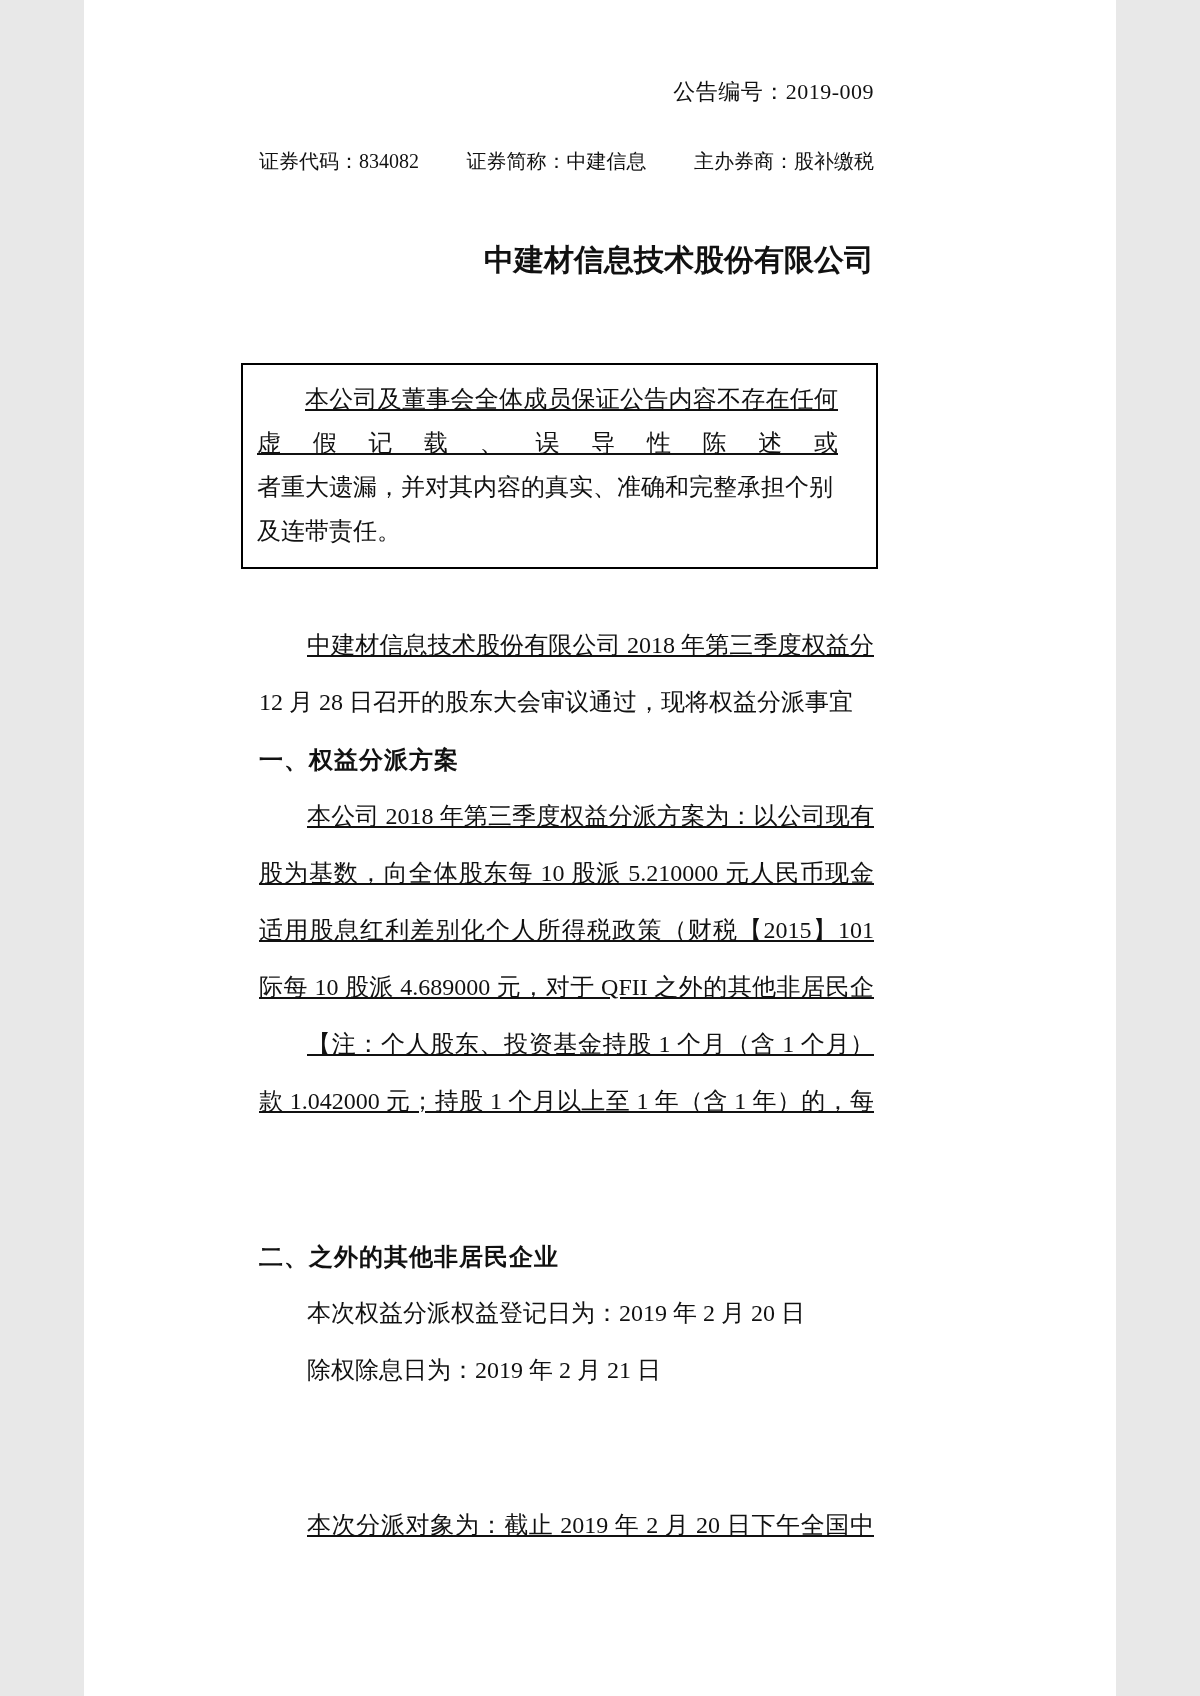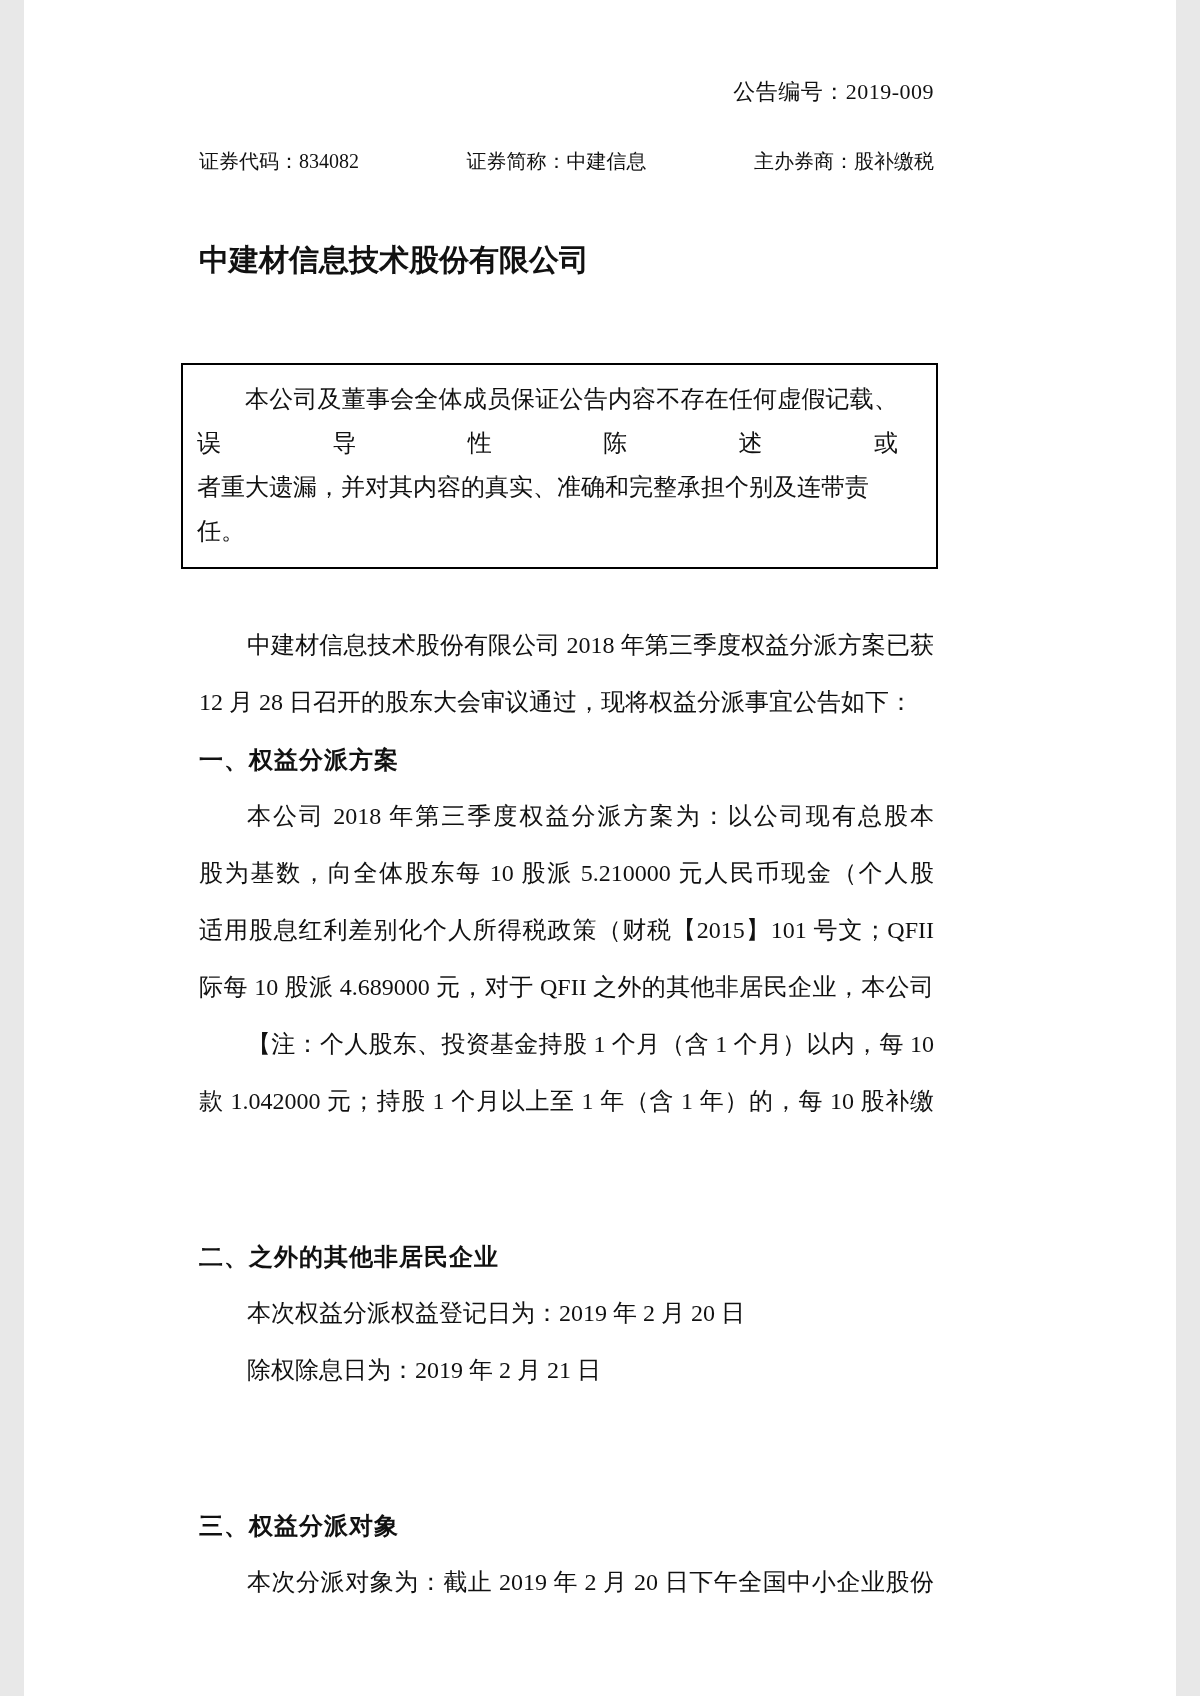--- a/index.html
+++ b/index.html
@@ -1,18 +1,18 @@
 <!DOCTYPE html>
 <html><head>
 <meta charset="utf-8">
 <style>
   html,body{margin:0;padding:0;background:#e8e8e8;}
   .page{
     position:relative;
-    width:1152px;height:1696px;
+    width:1032px;height:1696px;
     margin:0 auto;
     background:#ffffff;
     color:#111;
     font-family:"Liberation Serif","DejaVu Serif",serif;
     box-sizing:border-box;
     padding:78px 242px 0 175px;
     overflow:hidden;
   }
   .doc-number{
     font-size:22px;
@@ -22,41 +22,41 @@
   }
   .header-row{
     display:flex;
     justify-content:space-between;
     margin-top:40px;
     font-size:20px;
     line-height:30px;
   }
   .title{
     margin-top:56px;
-    text-align:left;
+    text-align:right;
     font-size:30px;
     font-weight:bold;
     line-height:55px;
   }
   .disclaimer-box{
     margin-top:76px;
     margin-left:-18px;
     margin-right:-4px;
     border:2px solid #000;
     padding:12px 38px 14px 14px;
     font-size:24px;
     line-height:44px;
   }
   .body-block{font-size:24px;}
   .line{
     line-height:57px;
     height:57px;
     overflow:hidden;
   }
-  .j{ text-align:justify; text-align-last:justify; }
+  .j{ text-align:justify; text-align-last:justify;text-decoration:underline; }
   .ind{ text-indent:2em; }
   .heading{ font-weight:bold; font-family:"Liberation Sans","DejaVu Sans",sans-serif; letter-spacing:1px;}
   .gap-lg{ margin-top:98px; }
   .intro{ margin-top:48px; }
 </style>
 </head>
 <body>
 
 <div class="page">
 
@@ -92,18 +92,17 @@
     <div class="line j">款 1.042000 元；持股 1 个月以上至 1 年（含 1 年）的，每 10 股补缴税款 0.521000</div>
   </div>
 
   <div class="body-block gap-lg">
     <div class="line heading">二、之外的其他非居民企业</div>
     <div class="line ind">本次权益分派权益登记日为：2019 年 2 月 20 日</div>
     <div class="line ind">除权除息日为：2019 年 2 月 21 日</div>
   </div>
 
   <div class="body-block gap-lg">
-    <div class="line heading">三、权益分派对象</div>
     <div class="line j ind">本次分派对象为：截止 2019 年 2 月 20 日下午全国中小企业股份转让系统收</div>
 
   </div>
 
 </div>
 
 </body></html>

